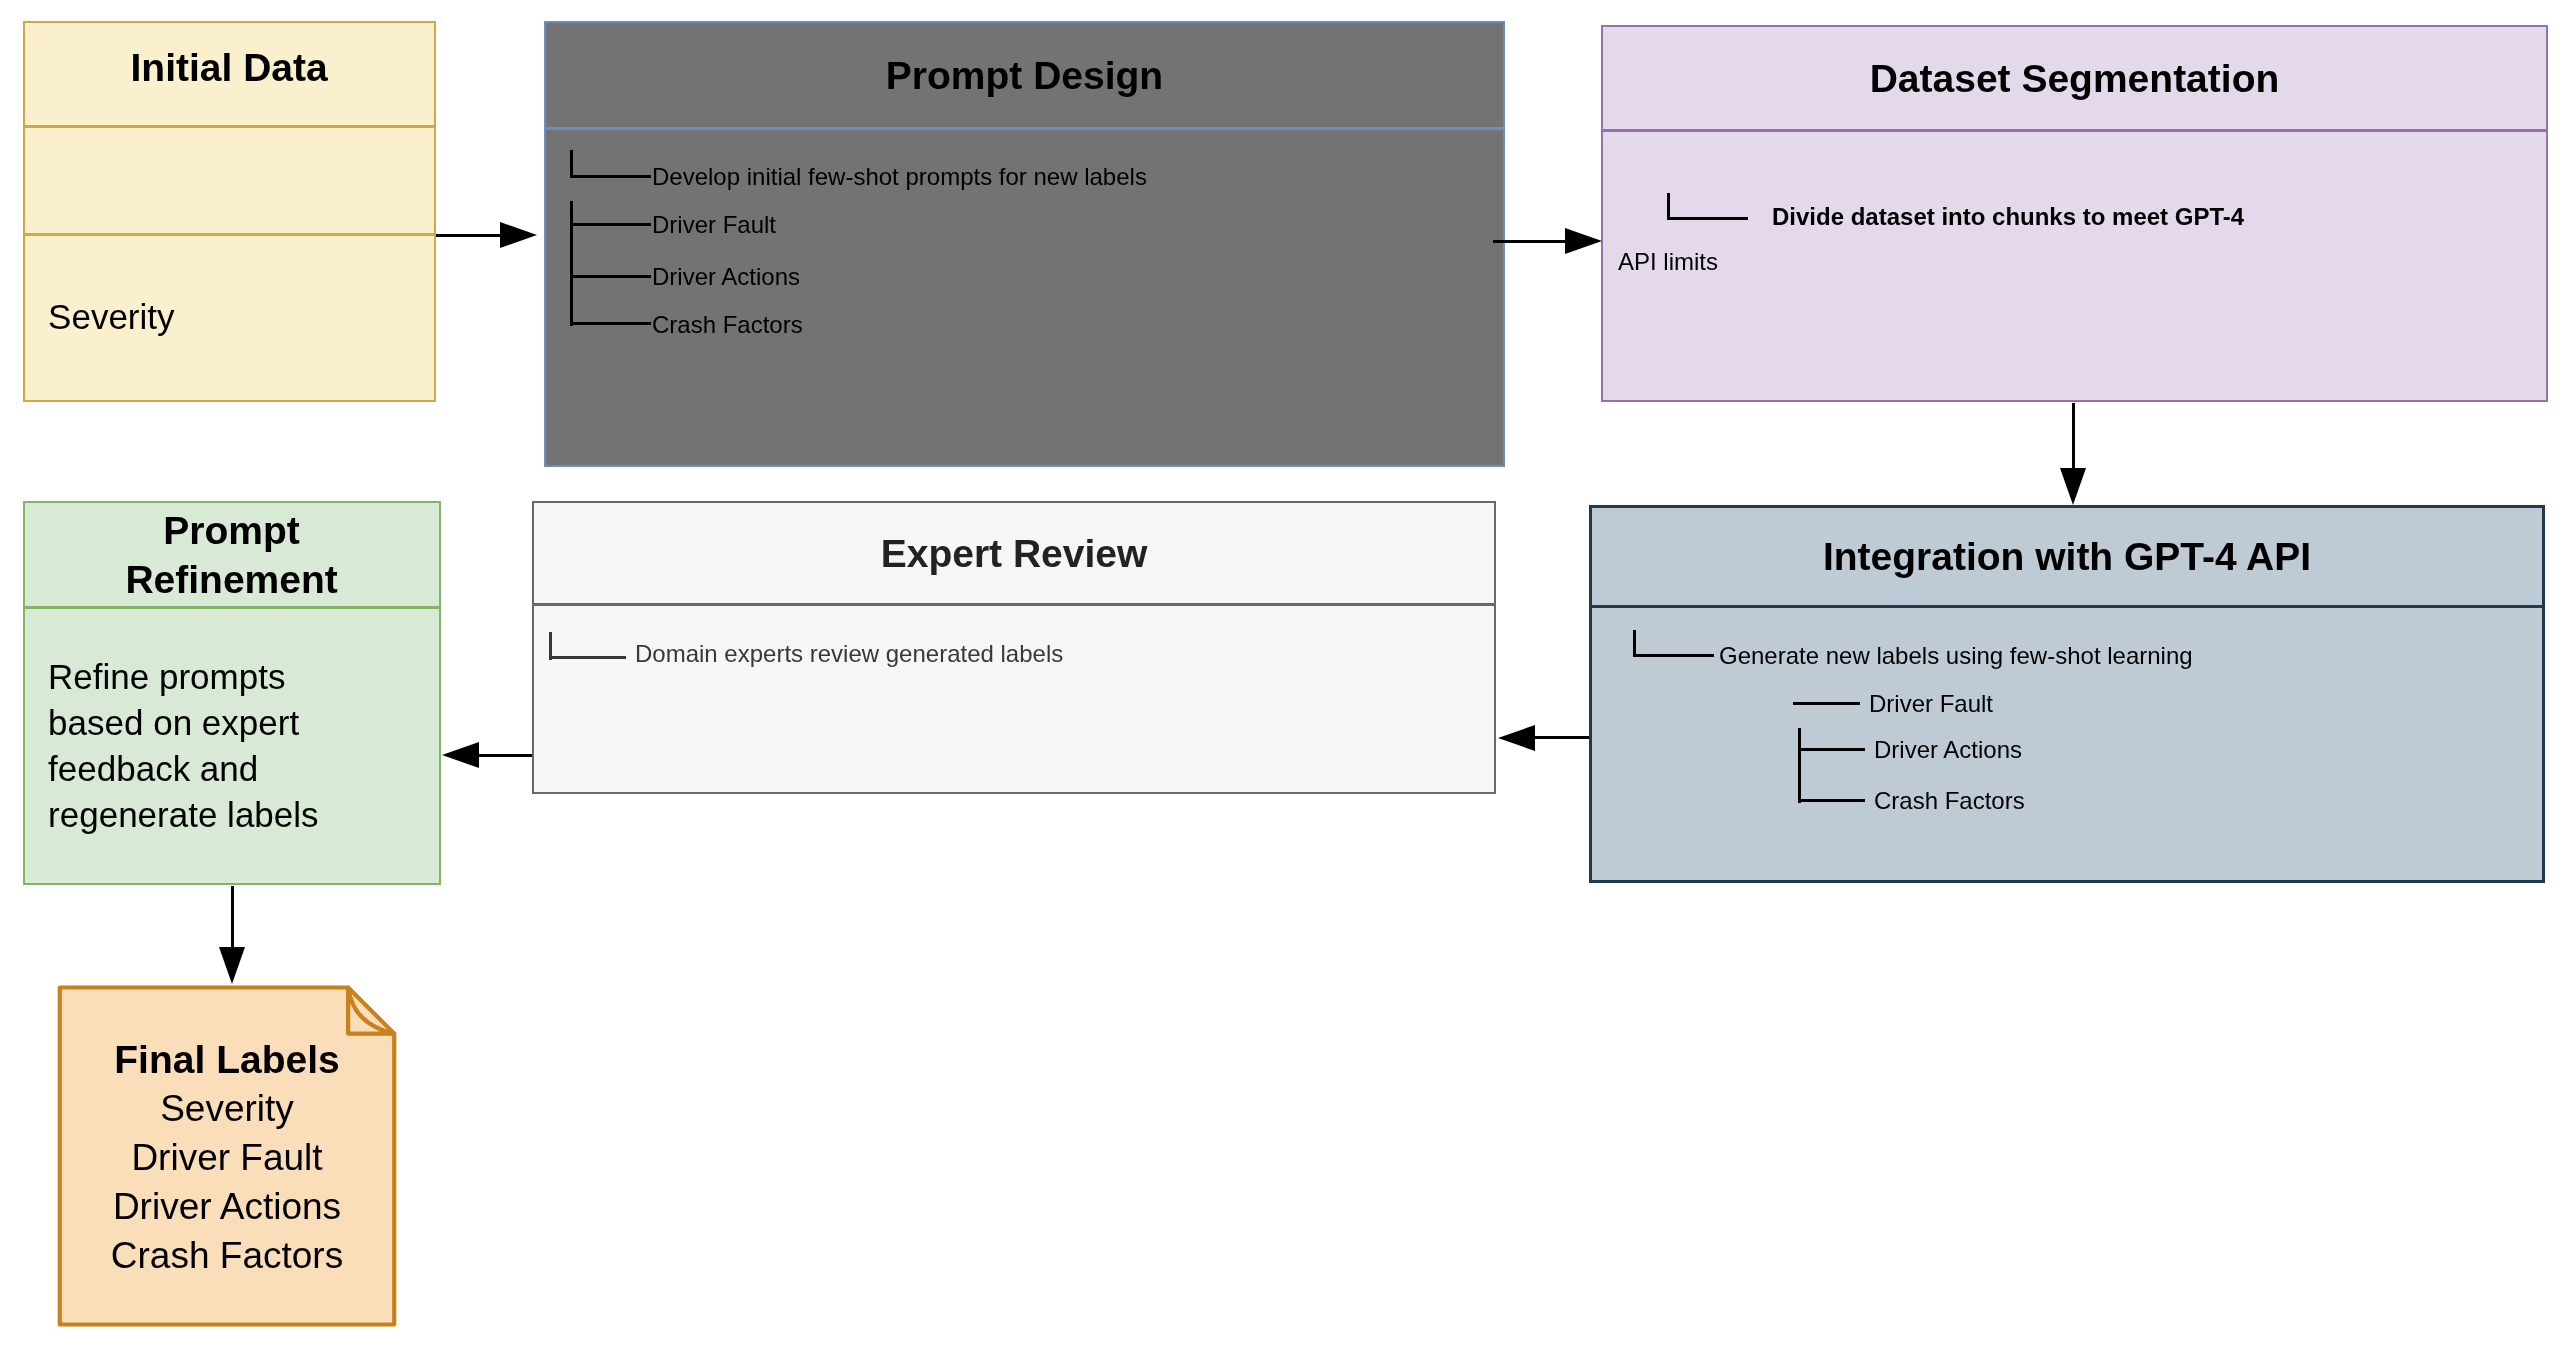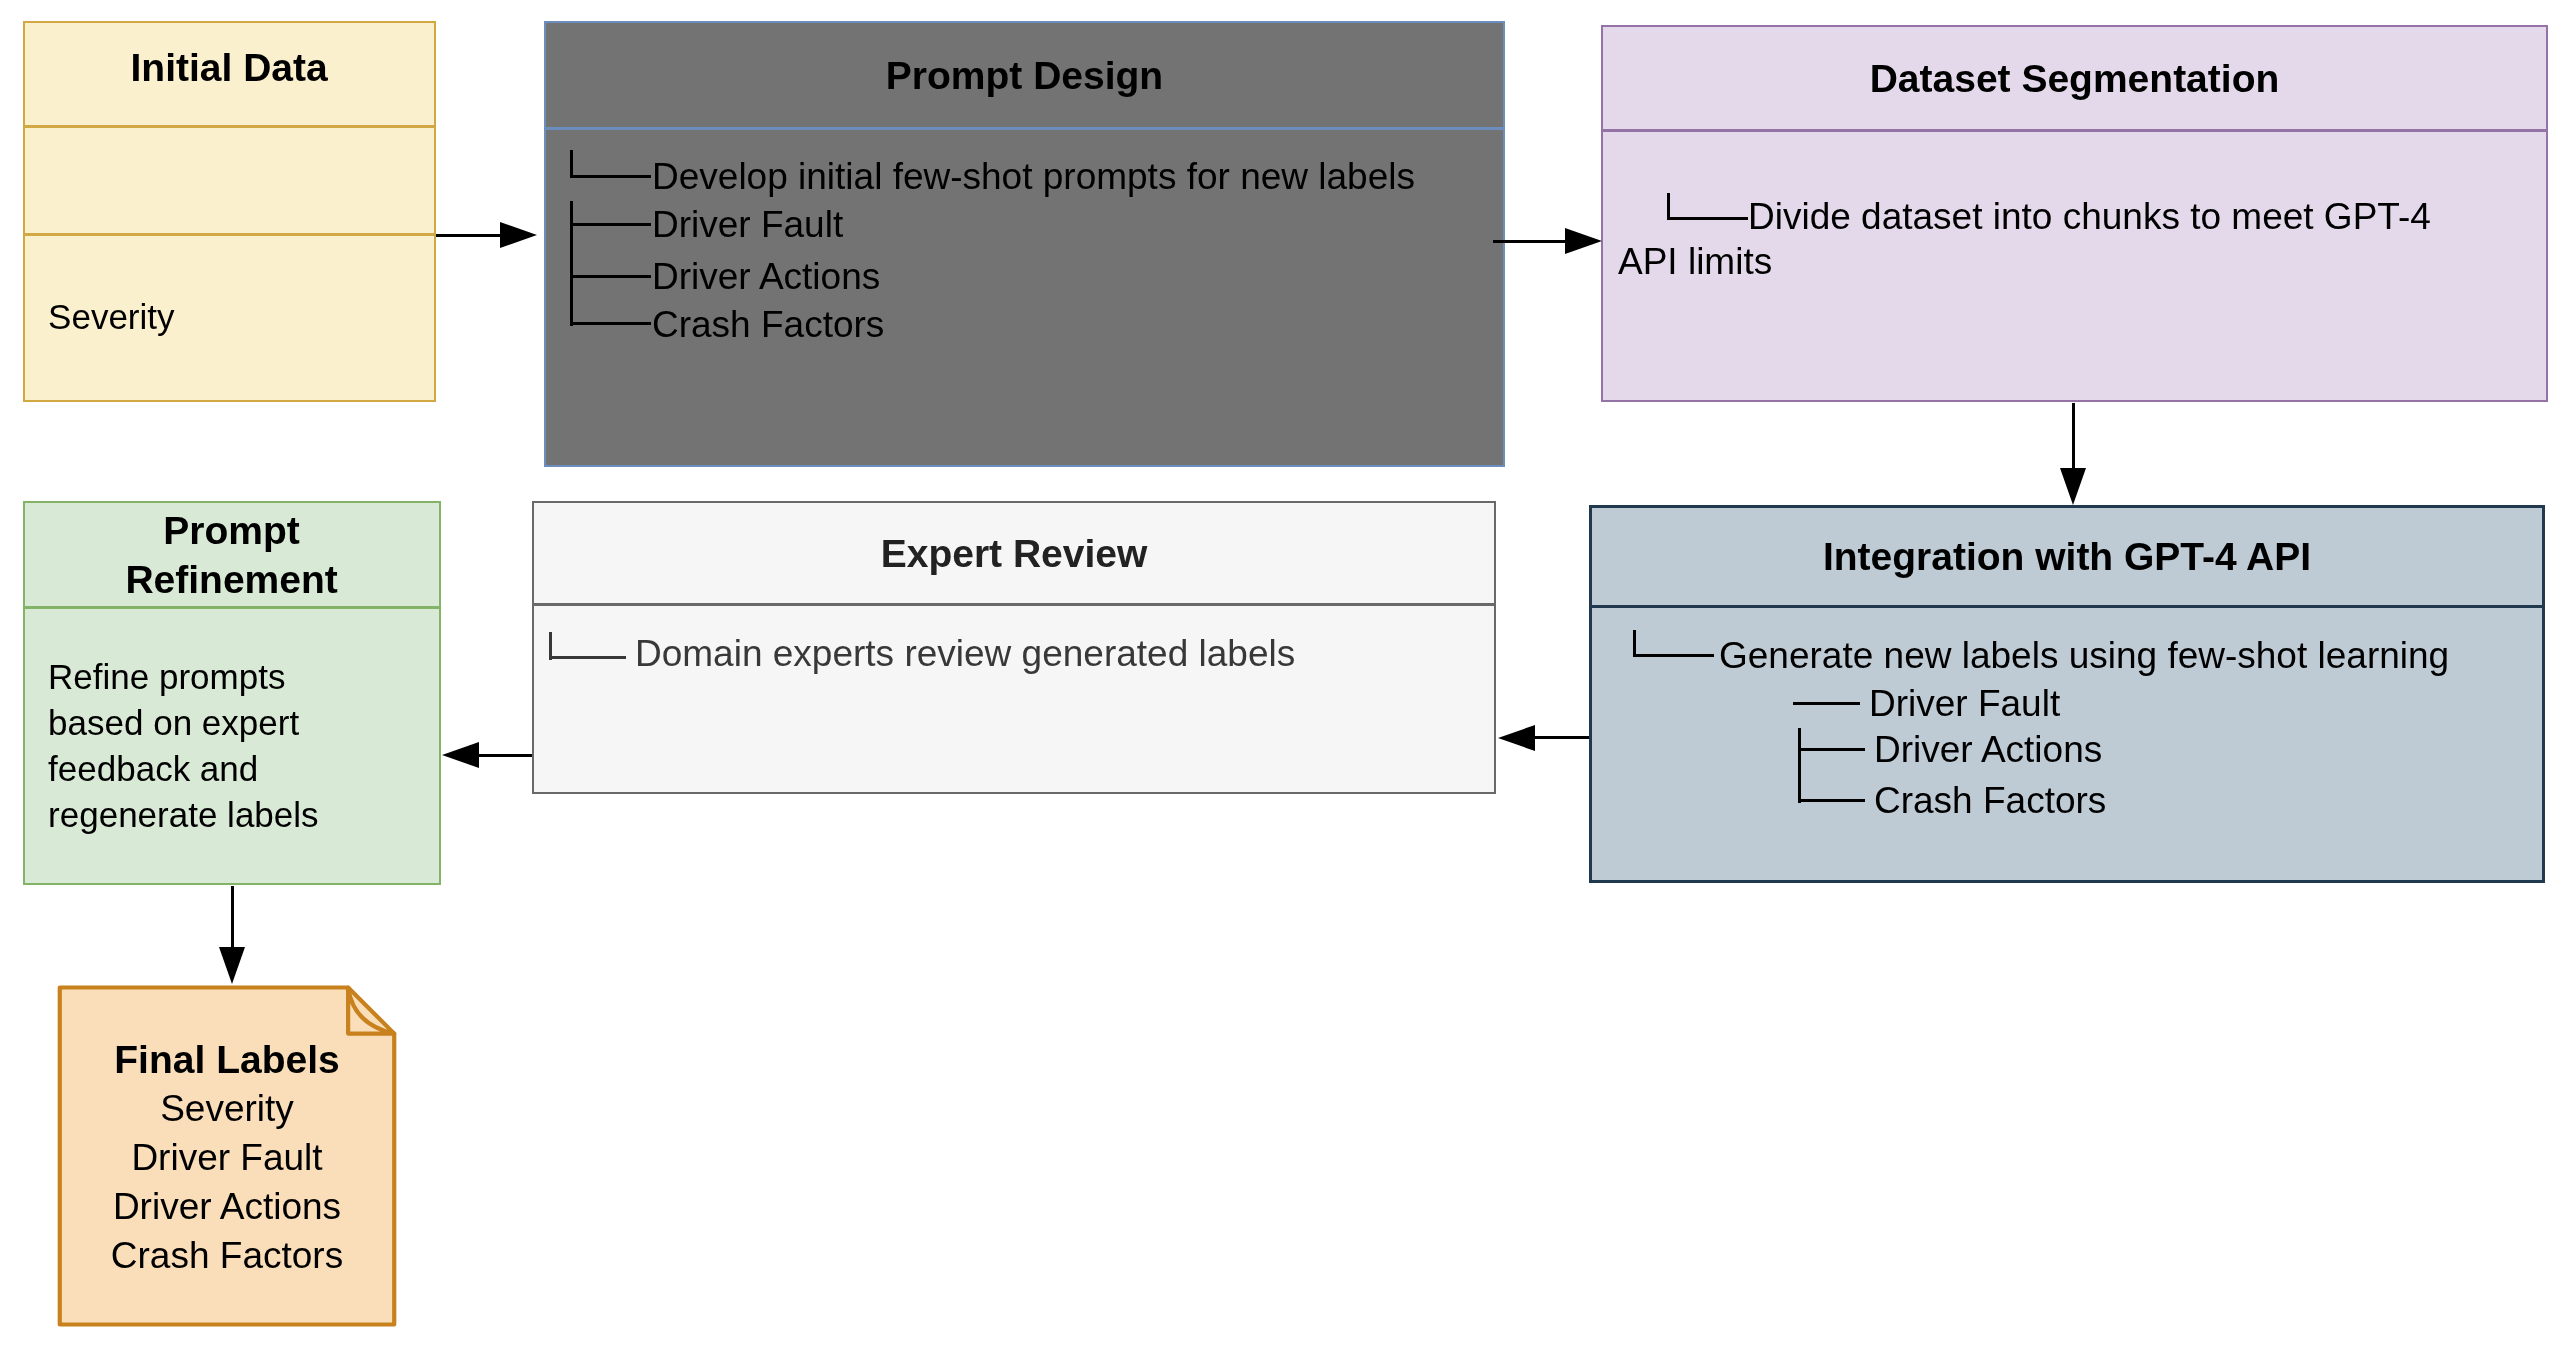--- a/index.html
+++ b/index.html
@@ -4,21 +4,21 @@
 <style>
   html,body{margin:0;padding:0;background:#fff;}
   #canvas{
     position:relative;width:2576px;height:1356px;background:#ffffff;
     font-family:"Liberation Sans","DejaVu Sans",sans-serif;color:#000;
     overflow:hidden;
   }
   .box{position:absolute;box-sizing:border-box;}
   .hdr{position:absolute;left:0;right:0;text-align:center;font-weight:700;font-size:39px;display:flex;align-items:center;justify-content:center;white-space:pre-line;line-height:49px;}
   .divider{position:absolute;left:0;right:0;}
-  .txt{position:absolute;height:47px;line-height:47px;font-size:37px;white-space:nowrap;text-align:center;}
+  .txt{position:absolute;height:47px;line-height:47px;font-size:24px;white-space:nowrap;text-align:center;}
   .hline,.vline{position:absolute;background:#000;}
   .hline{height:3.4px;}
   .vline{width:3.4px;}
   .gray, .gray .txt{color:#383838;}
   .gray .hline,.gray .vline{background:#383838;}
   .row-label{position:absolute;left:23.5px;right:8.4px;display:flex;align-items:center;font-size:35px;}
   .ah-right{position:absolute;width:0;height:0;border-top:13.4px solid transparent;border-bottom:13.4px solid transparent;border-left:37px solid #000;}
   .ah-left{position:absolute;width:0;height:0;border-top:13.4px solid transparent;border-bottom:13.4px solid transparent;border-right:37px solid #000;}
   .ah-down{position:absolute;width:0;height:0;border-left:13.4px solid transparent;border-right:13.4px solid transparent;border-top:37px solid #000;}
   .note-text{position:absolute;left:0;right:0;text-align:center;}
@@ -51,21 +51,21 @@
     <div class="txt" style="left:106px;top:178px;">Driver Fault</div>
     <div class="txt" style="left:106px;top:230px;">Driver Actions</div>
     <div class="txt" style="left:106px;top:278px;">Crash Factors</div>
   </div>
 
   <div class="box" style="left:1601px;top:25px;width:947px;height:377px;background:#E4D9EB;border:2.5px solid #9673A6;">
     <div class="hdr" style="top:0;height:102px;">Dataset Segmentation</div>
     <div class="divider" style="top:102px;height:2.5px;background:#9673A6;"></div>
     <div class="vline" style="left:64px;top:166px;height:27px;"></div>
     <div class="hline" style="left:64px;top:190px;width:81px;"></div>
-    <div class="txt" style="left:145px;top:166px;">Divide dataset into chunks to meet GPT-4</div>
+    <div class="txt" style="left:169px;top:166px;font-weight:bold;">Divide dataset into chunks to meet GPT-4</div>
     <div class="txt" style="left:15px;top:211px;">API limits</div>
   </div>
 
   <div class="box" style="left:1589px;top:505px;width:956px;height:378px;background:#BECBD5;border:3.4px solid #20394F;">
     <div class="hdr" style="top:0;height:97px;">Integration with GPT-4 API</div>
     <div class="divider" style="top:97px;height:3.4px;background:#20394F;"></div>
 
     <div class="vline" style="left:41px;top:122px;height:27px;"></div>
     <div class="hline" style="left:41px;top:146px;width:81px;"></div>
     <div class="hline" style="left:201px;top:194px;width:67px;"></div>

